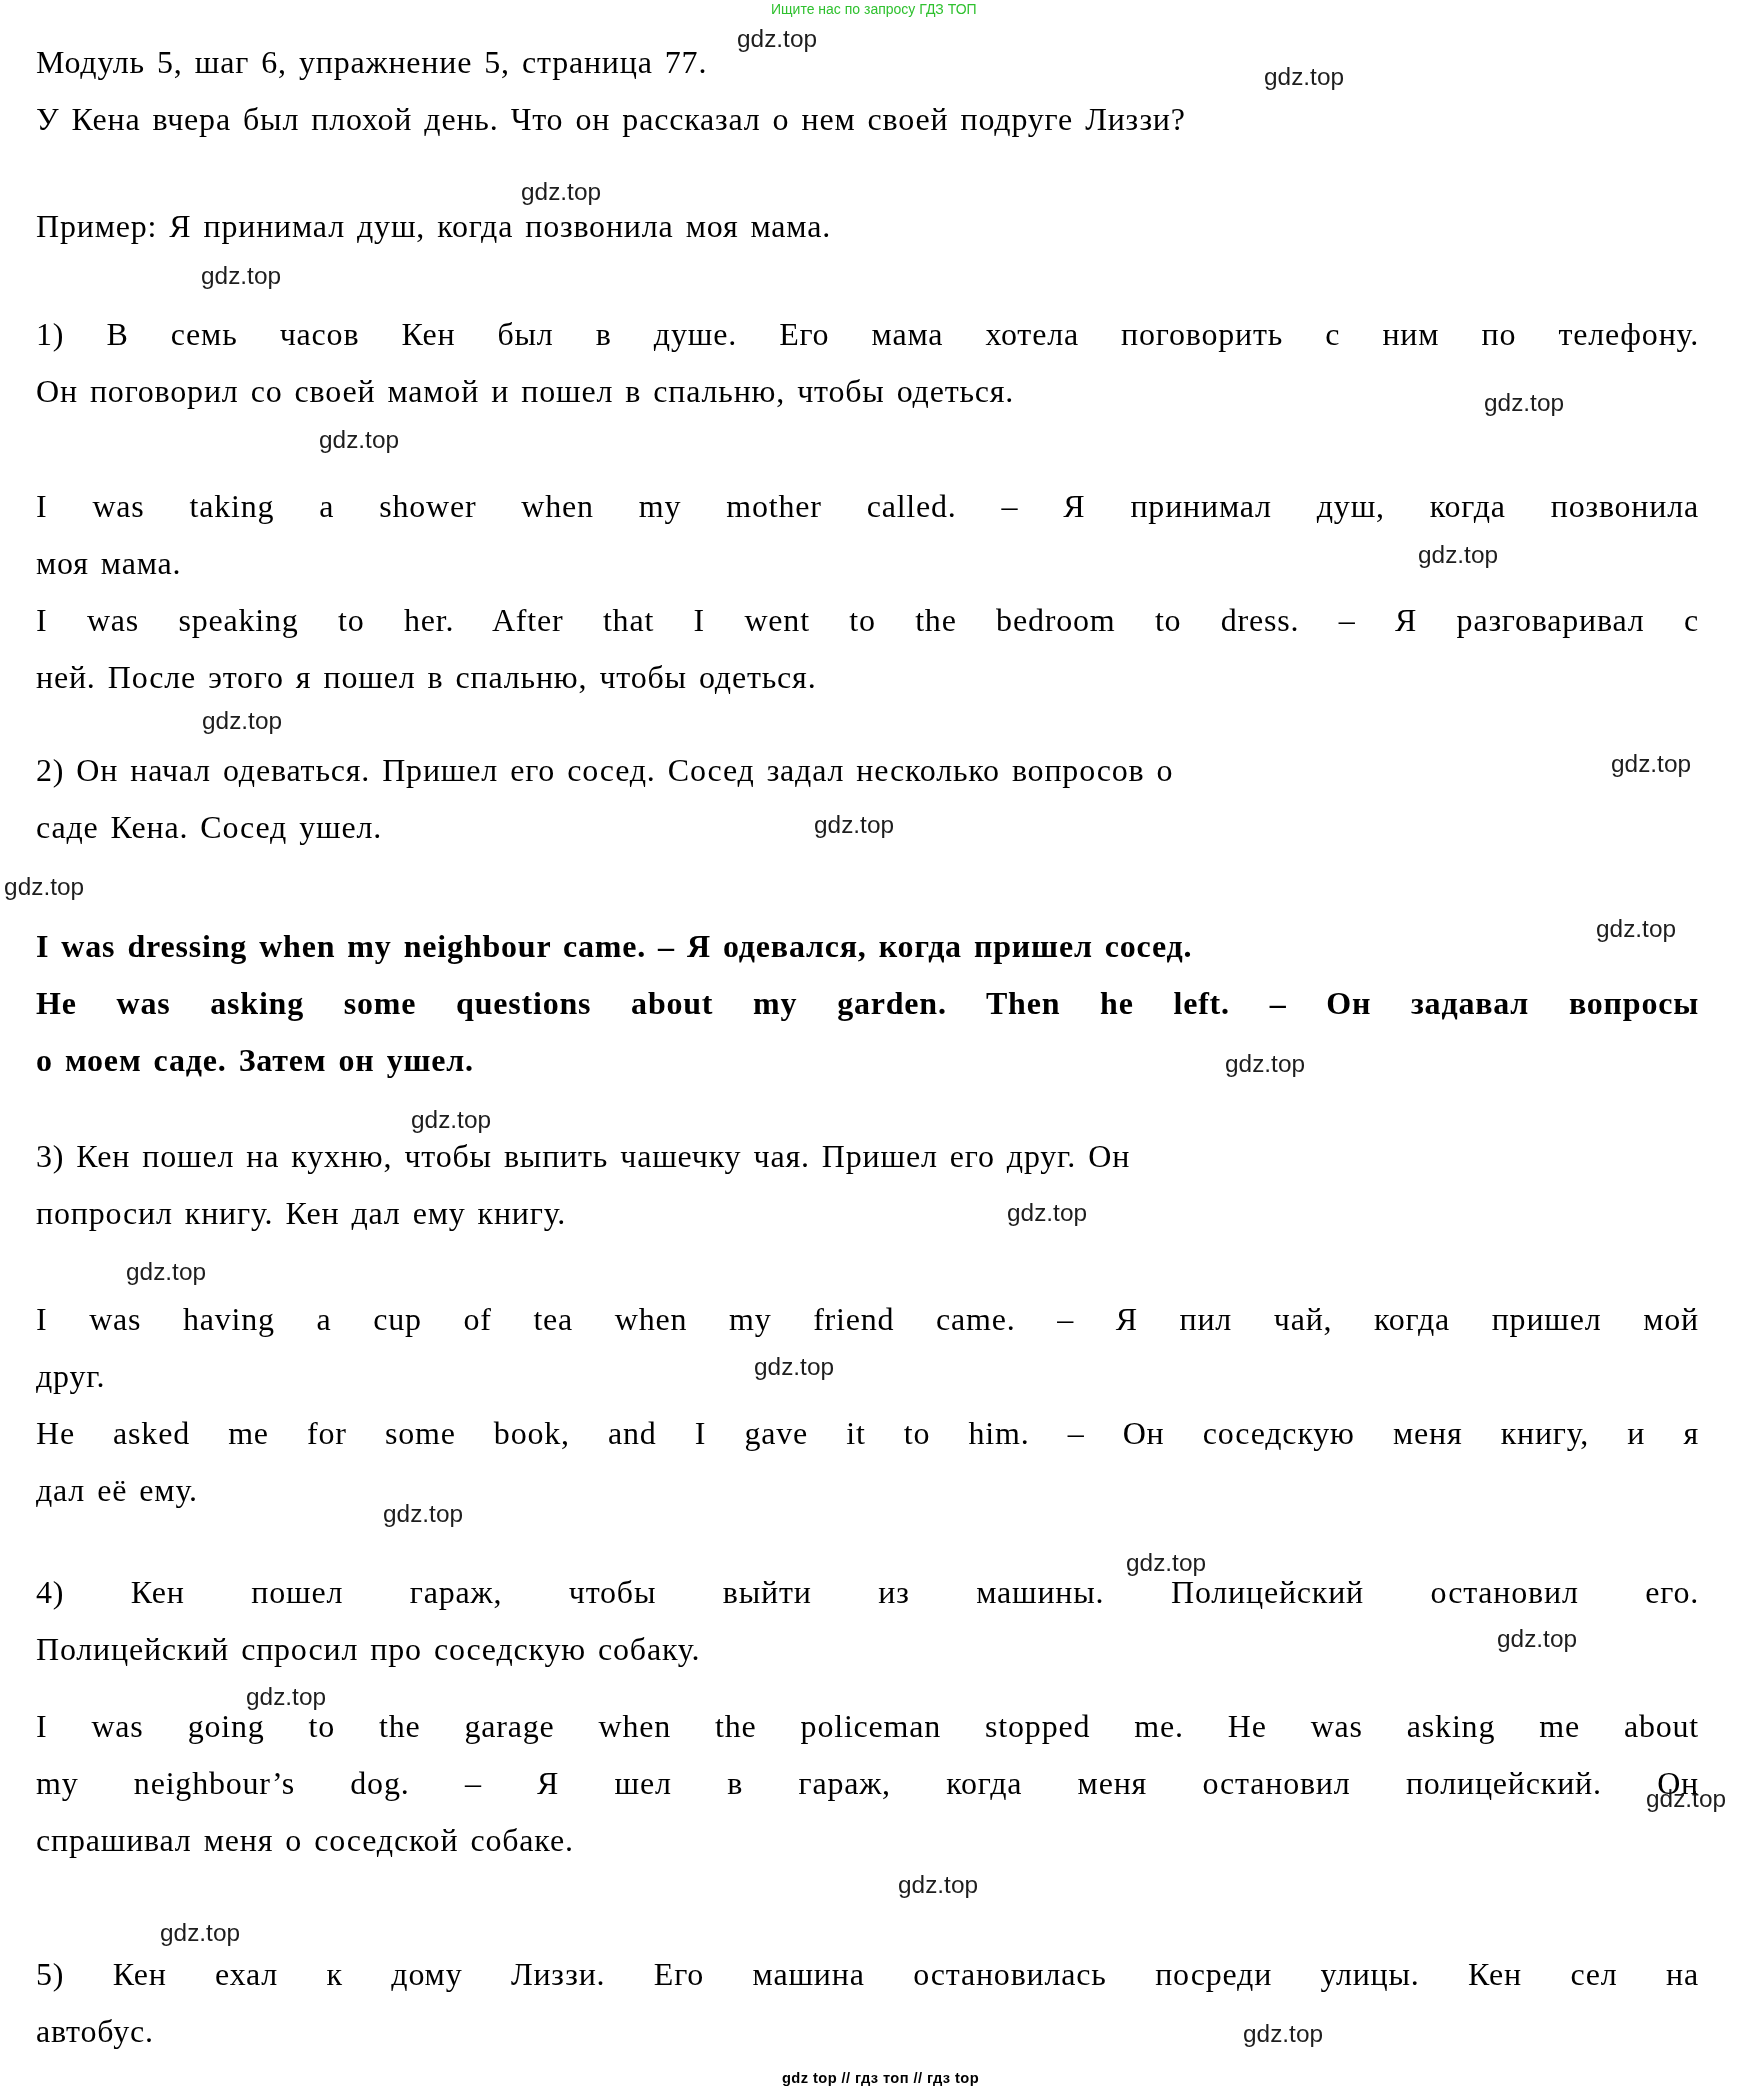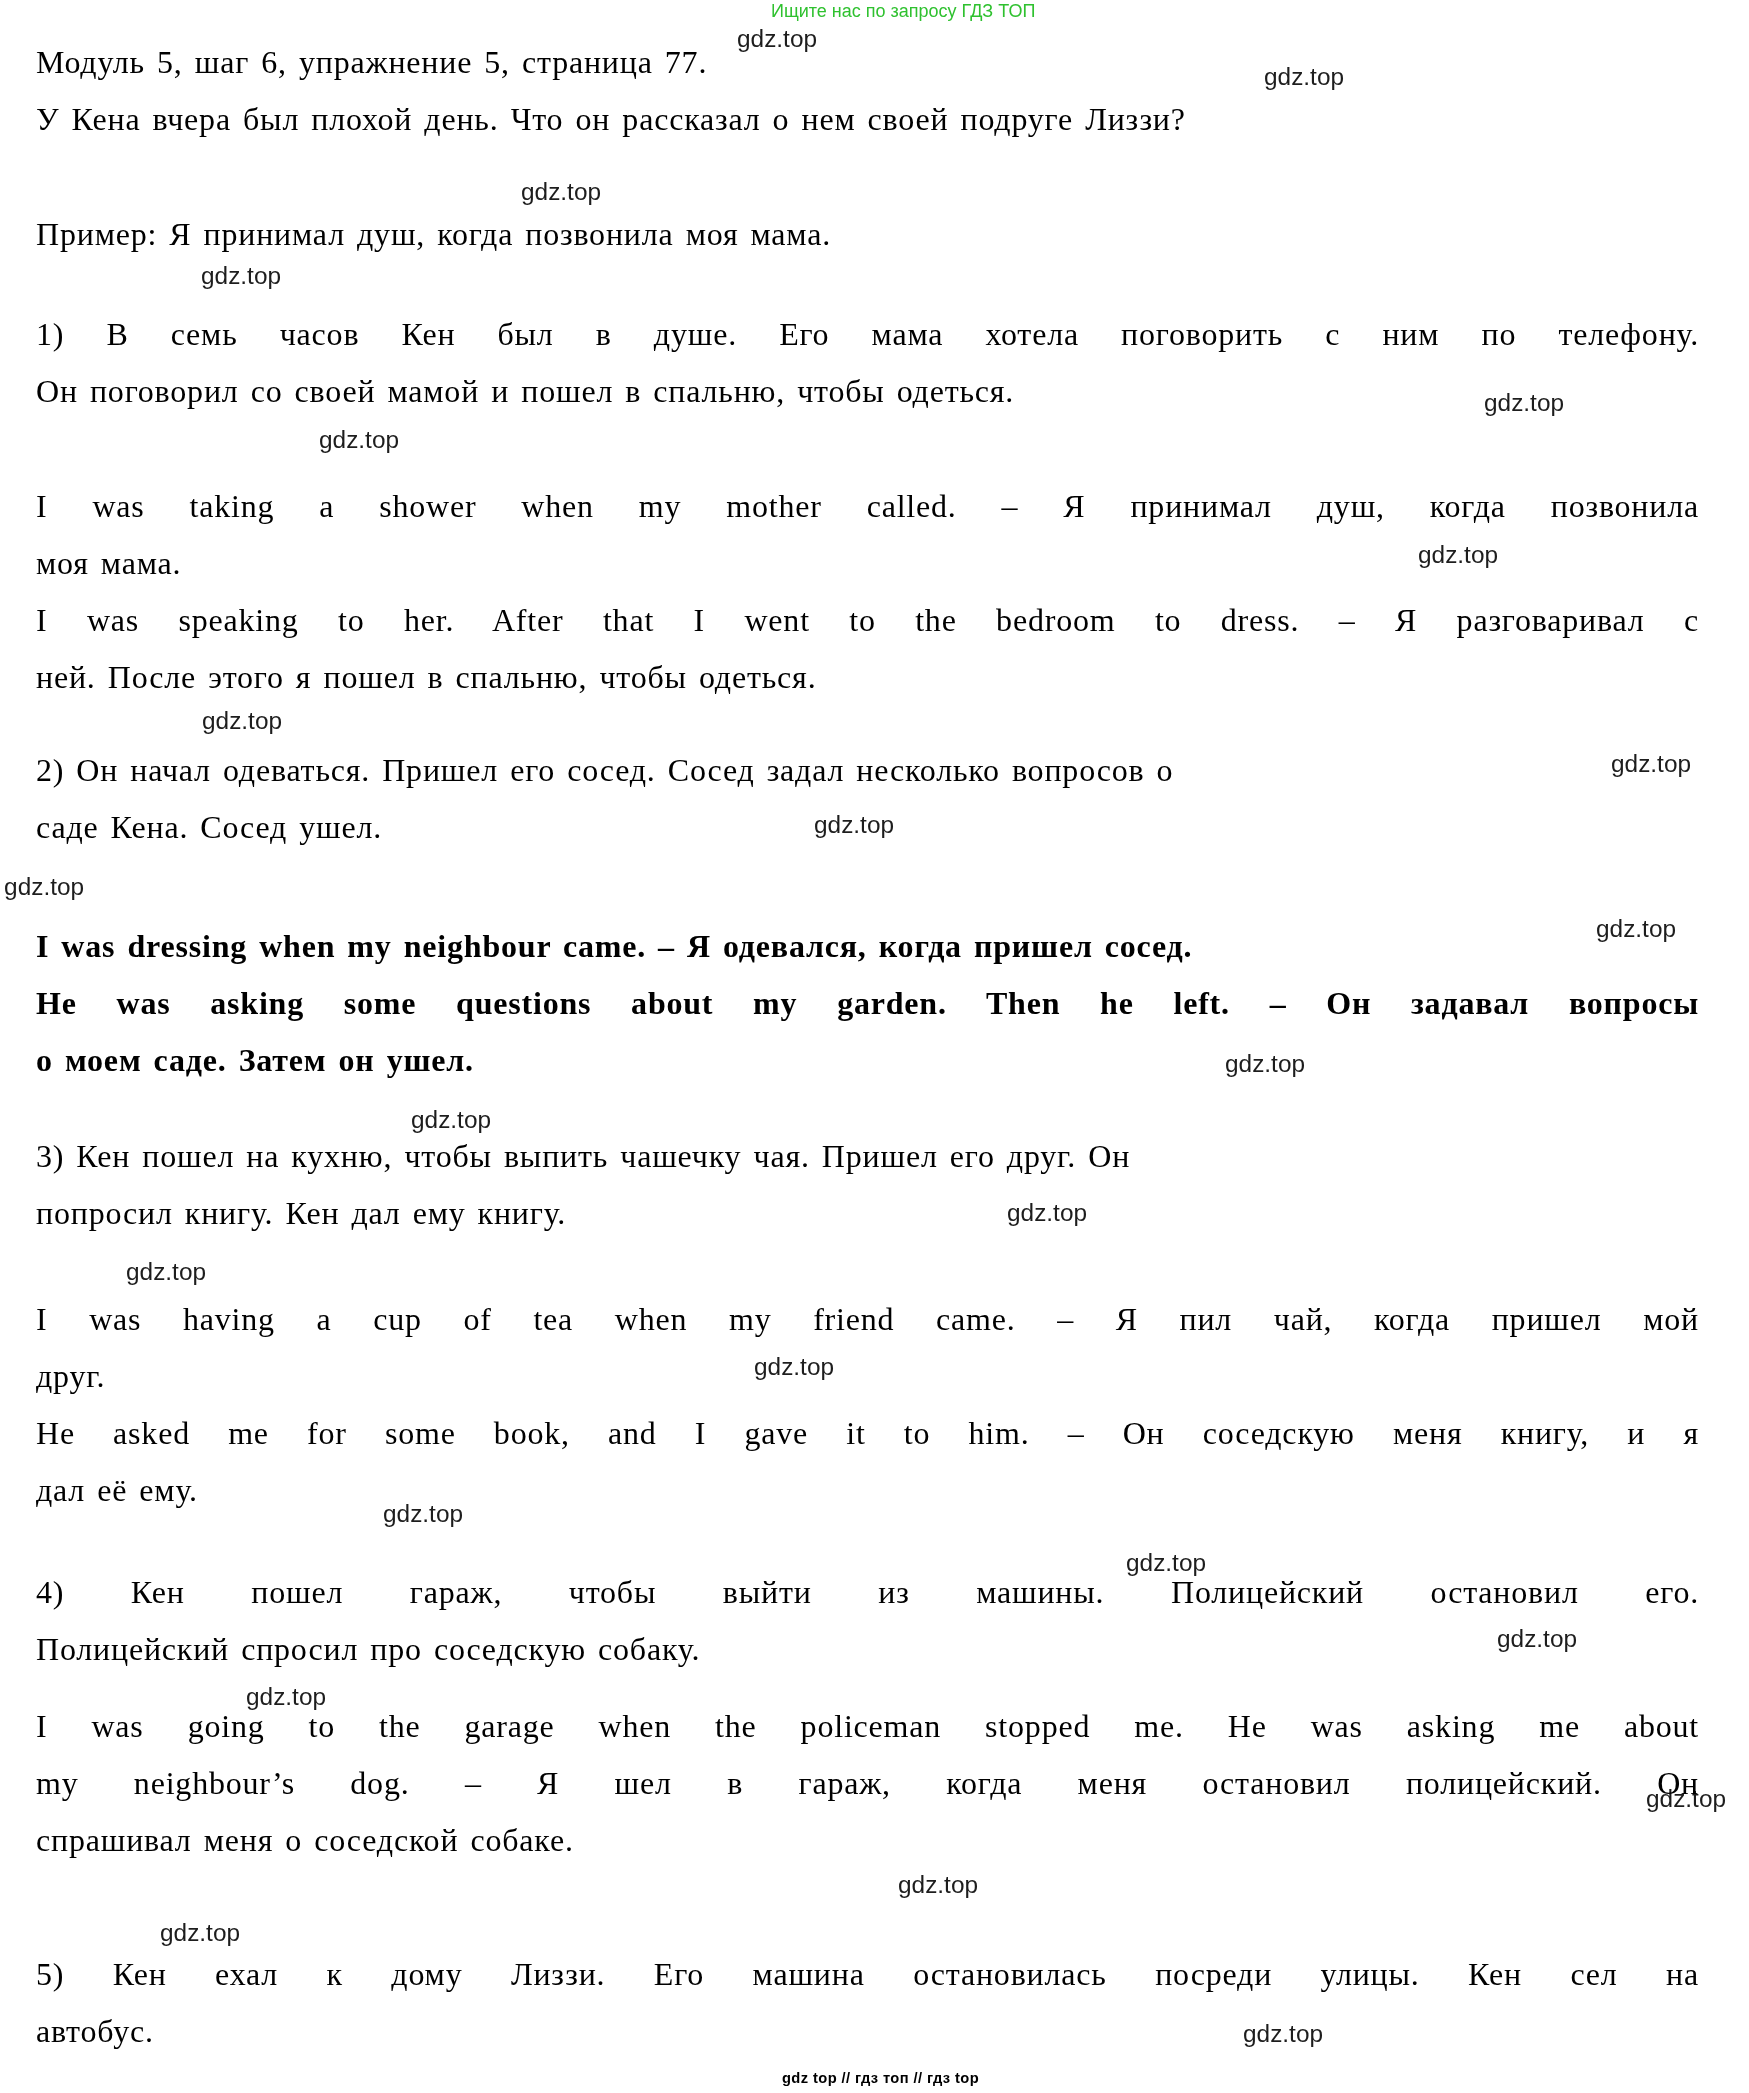--- a/index.html
+++ b/index.html
@@ -39,21 +39,21 @@
     font-size: 24.4px;
     line-height: 1;
     color: #1d1d1d;
     white-space: nowrap;
   }
   .promo-top {
     position: absolute;
     left: 771px;
     top: 2.4px;
     font-family: "Liberation Sans", sans-serif;
-    font-size: 18px;
+    font-size: 14px;
     line-height: 1;
     color: #2fc12f;
     white-space: nowrap;
   }
   .promo-bottom {
     position: absolute;
     left: 782px;
     top: 2071px;
     font-family: "Liberation Sans", sans-serif;
     font-size: 14.7px;
@@ -93,21 +93,21 @@
 <span class="wm" style="left:1646px; top:1787px;">gdz.top</span>
 <span class="wm" style="left:898px; top:1873px;">gdz.top</span>
 <span class="wm" style="left:160px;  top:1921px;">gdz.top</span>
 <span class="wm" style="left:1243px; top:2022px;">gdz.top</span>
 
 <div class="para" style="top:34px;">
   <div class="line">Модуль 5, шаг 6, упражнение 5, страница 77.</div>
   <div class="line">У Кена вчера был плохой день. Что он рассказал о нем своей подруге Лиззи?</div>
 </div>
 
-<div class="para" style="top:206px;">
+<div class="para" style="top:198px;">
   <div class="line">Пример: Я принимал душ, когда позвонила моя мама.</div>
 </div>
 
 <div class="para" style="top:306px;">
   <div class="line j">1) В семь часов Кен был в душе. Его мама хотела поговорить с ним по телефону.</div>
   <div class="line">Он поговорил со своей мамой и пошел в спальню, чтобы одеться.</div>
 </div>
 
 <div class="para" style="top:478px;">
   <div class="line j">I was taking a shower when my mother called. – Я принимал душ, когда позвонила</div>

